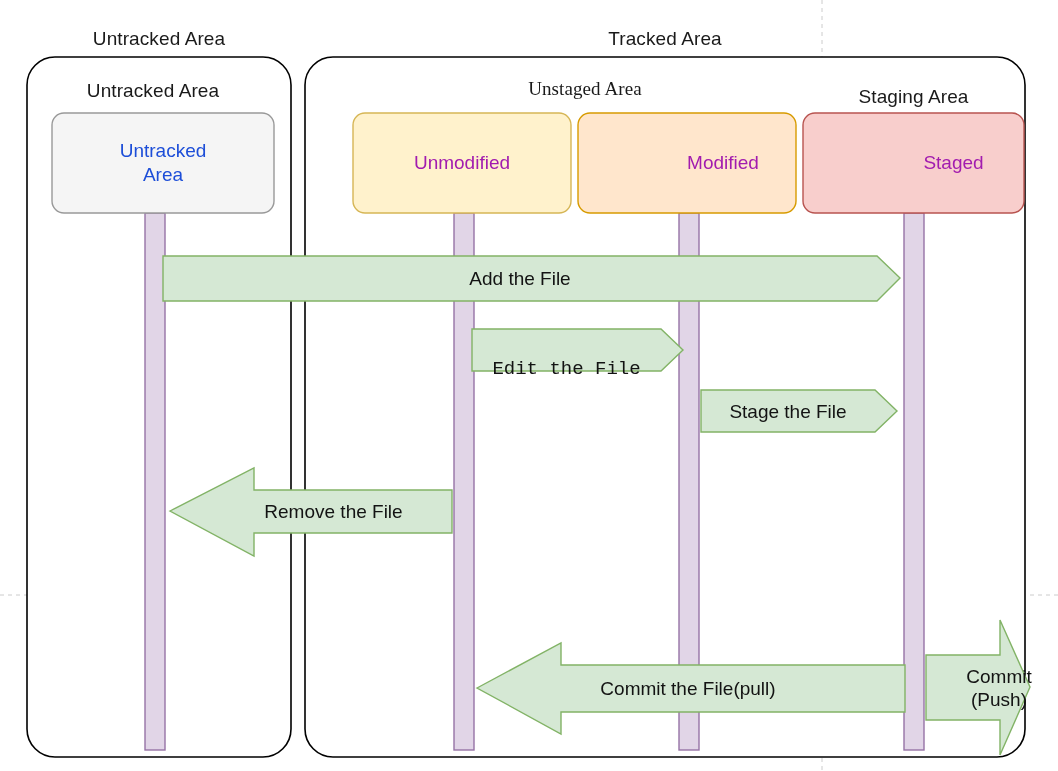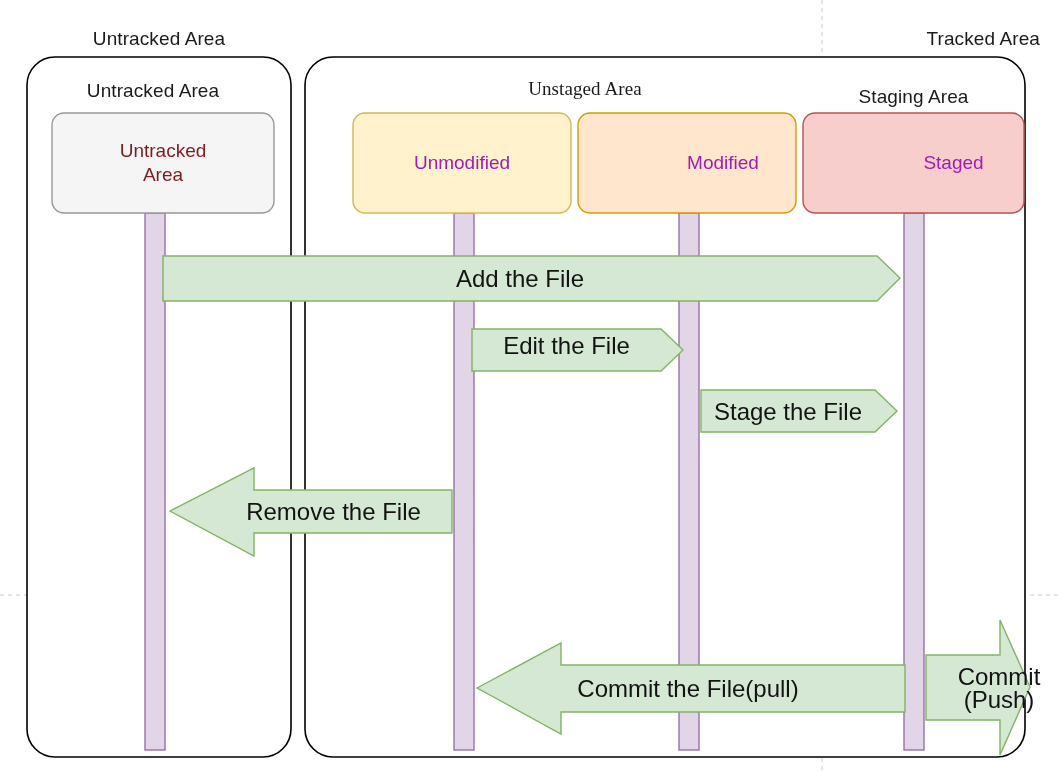--- a/index.html
+++ b/index.html
@@ -38,28 +38,28 @@
     position: absolute;
     display: flex;
     align-items: center;
     justify-content: center;
     text-align: center;
     font-size: 19px;
     line-height: 24px;
     color: #a21caf;
     pointer-events: none;
   }
-  .boxlabel.muted { color: #7f1d1d; }
+  .boxlabel.muted { color: #1d4ed8; }
   .arrowlabel {
     position: absolute;
     display: flex;
     align-items: center;
     justify-content: center;
     text-align: center;
-    font-size: 24px;
+    font-size: 19px;
     line-height: 23px;
     color: #131313;
     pointer-events: none;
     white-space: pre-line;
   }
 </style>
 </head>
 <body>
 
 <div id="canvas">
@@ -91,33 +91,33 @@
     <polygon points="701,390 875,390 897,411 875,432 701,432" fill="#D5E8D4" stroke="#82B366" stroke-width="1.4"></polygon>
 
     <polygon points="170,511 254,468 254,490 452,490 452,533 254,533 254,556" fill="#D5E8D4" stroke="#82B366" stroke-width="1.4"></polygon>
 
     <polygon points="477,688 561,643 561,665 905,665 905,712 561,712 561,734" fill="#D5E8D4" stroke="#82B366" stroke-width="1.4"></polygon>
 
     <polygon points="926,655 1000,655 1000,620 1030,687 1000,755 1000,720 926,720" fill="#D5E8D4" stroke="#82B366" stroke-width="1.4"></polygon>
   </svg>
 
   <div class="lbl" style="left:27px; top:28px; width:264px;">Untracked Area</div>
-  <div class="lbl" style="left:320px; top:28px; width:720px;text-align:right;">Tracked Area</div>
+  <div class="lbl" style="left:305px; top:28px; width:720px;">Tracked Area</div>
 
   <div class="lbl" style="left:27px; top:80px; width:252px;">Untracked Area</div>
   <div class="lbl" style="left:353px; top:78px; width:464px;font-family:Liberation Serif, serif;">Unstaged Area</div>
   <div class="lbl" style="left:803px; top:78px; width:221px;margin-top:8px;">Staging Area</div>
 
   <div class="boxlabel muted" style="left:52px; top:113px; width:222px; height:100px; white-space:pre-line;">Untracked
 Area</div>
   <div class="boxlabel" style="left:353px; top:113px; width:218px; height:100px;">Unmodified</div>
   <div class="boxlabel" style="left:592px; top:113px; width:262px; height:100px;">Modified</div>
   <div class="boxlabel" style="left:803px; top:113px; width:221px; height:100px;padding-left:40px;">Staged</div>
 
   <div class="arrowlabel" style="left:163px; top:256px; width:714px; height:45px;">Add the File</div>
-  <div class="arrowlabel" style="left:472px; top:315px; width:189px; height:60px;">Edit the File</div>
+  <div class="arrowlabel" style="left:472px; top:339px; width:189px; height:60px;font-family:Liberation Mono, monospace;">Edit the File</div>
   <div class="arrowlabel" style="left:215px; top:490px; width:237px; height:43px;">Remove the File</div>
   <div class="arrowlabel" style="left:701px; top:390px; width:174px; height:42px;">Stage the File</div>
   <div class="arrowlabel" style="left:498px; top:665px; width:380px; height:47px;">Commit the File(pull)</div>
   <div class="arrowlabel" style="left:928px; top:655px; width:78px; height:65px;margin-left:32px;">Commit
 (Push)</div>
 
 </div>
 
 </body></html>

